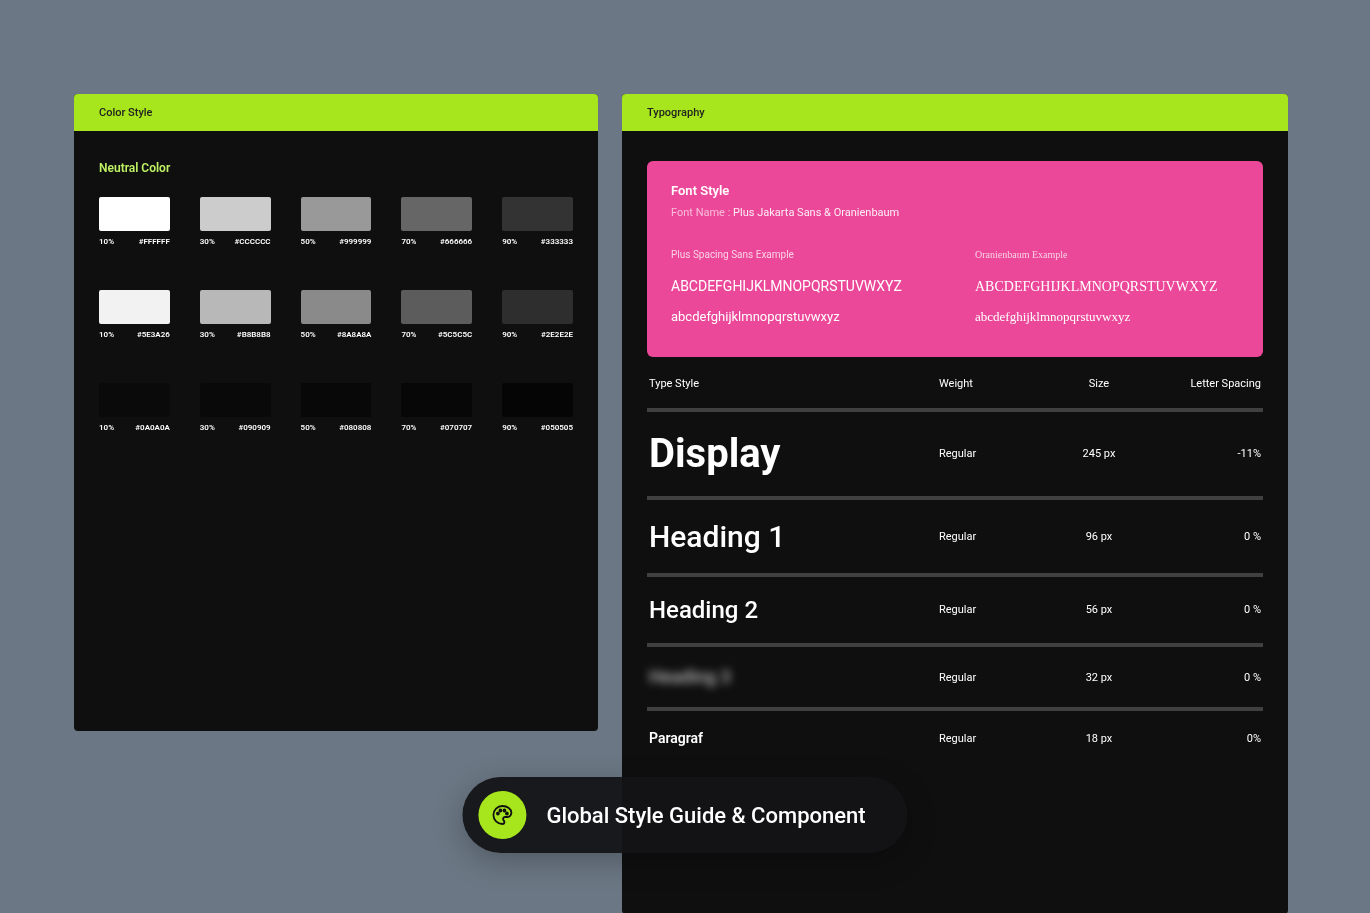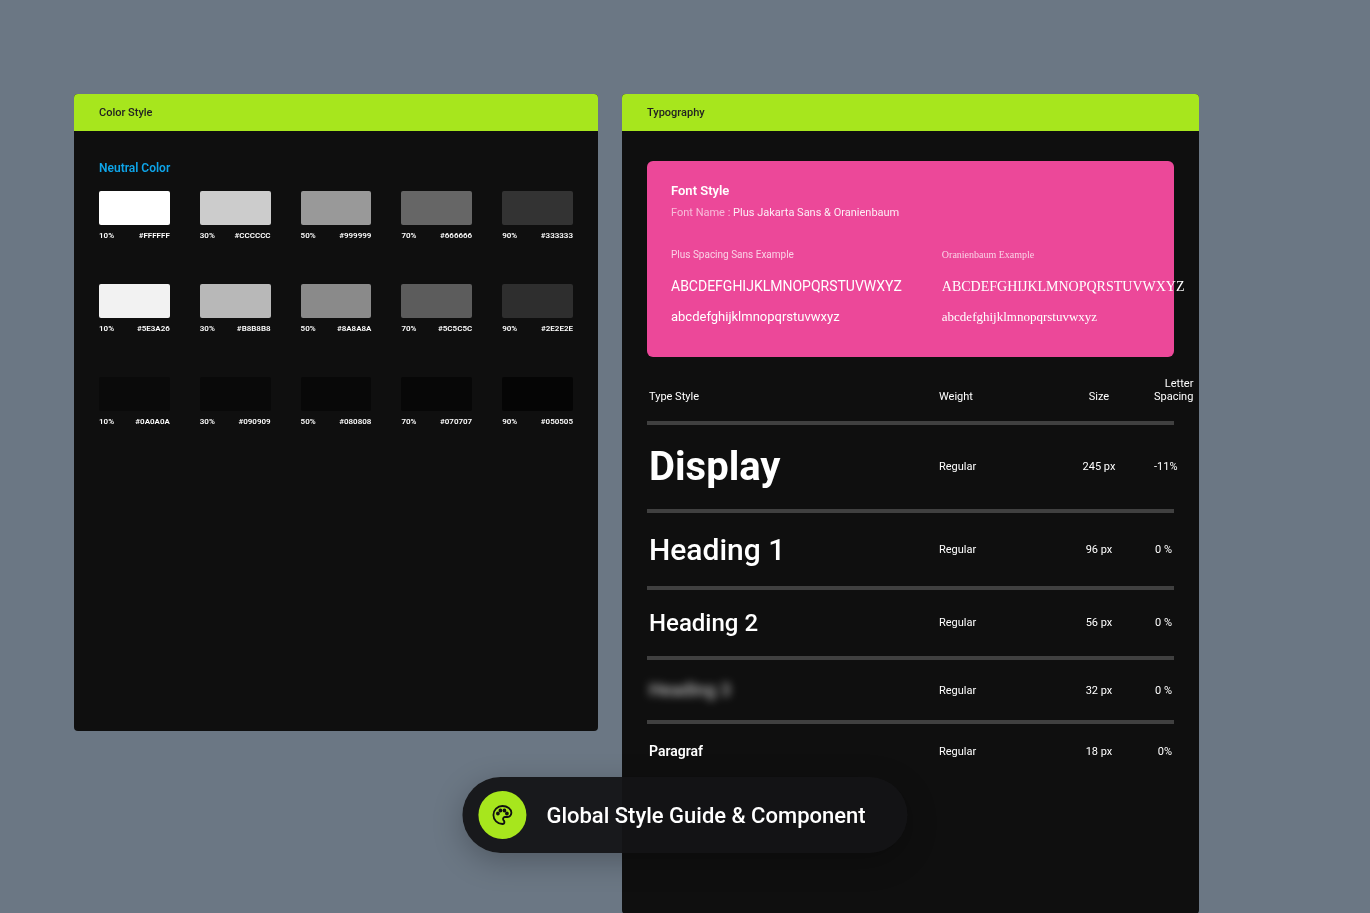--- a/index.html
+++ b/index.html
@@ -17,34 +17,34 @@
   padding:94px 74px 0 74px;
 }
 .panel{
   background:#0f0f0f;
   border-radius:4px;
   overflow:hidden;
   display:flex;
   flex-direction:column;
 }
 .panel.left{width:524px;height:637px}
-.panel.right{width:577px;height:820px}
+.panel.right{width:666px;height:820px}
 .panel-header{
   background:#A7E61D;
   color:#222;
   font-size:11px;
   font-weight:500;
   padding:12px 25px;
 }
 .panel-body{padding:30px 25px}
 .section-title{
   font-size:12px;
   font-weight:600;
-  margin-bottom:16px;
-  color:#0ea5e9;
+  margin-bottom:22px;
+  color:#bef264;
 }
 .swatch-grid{
   display:grid;
   grid-template-columns:repeat(5,1fr);
   gap:12px 30px;
 }
 .swatch{}
 .swatch-color{
   height:34px;
   width:100%;

